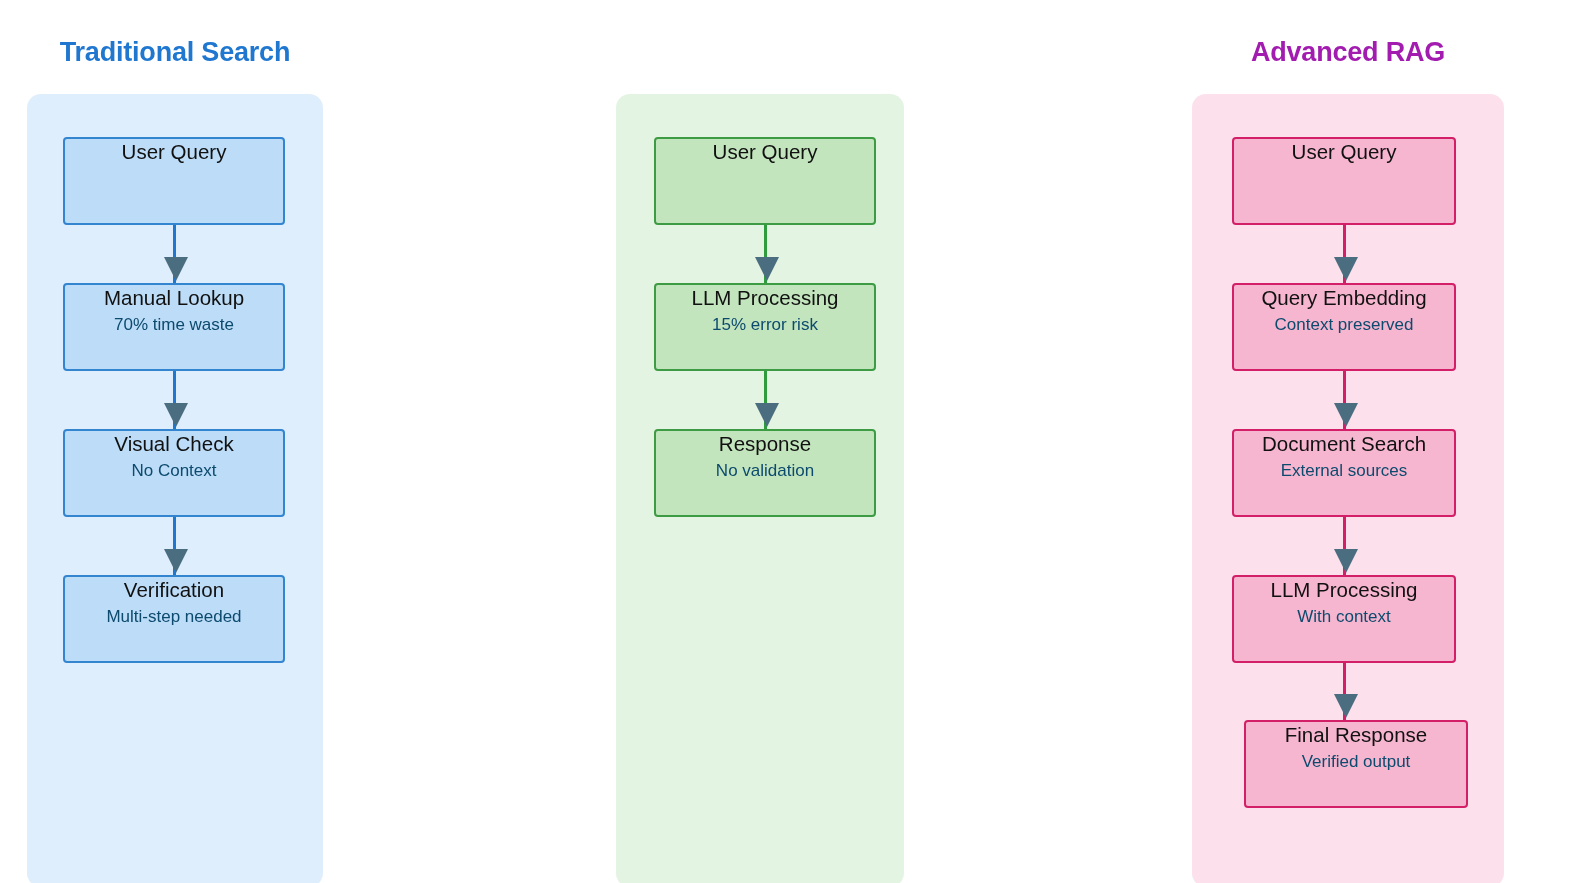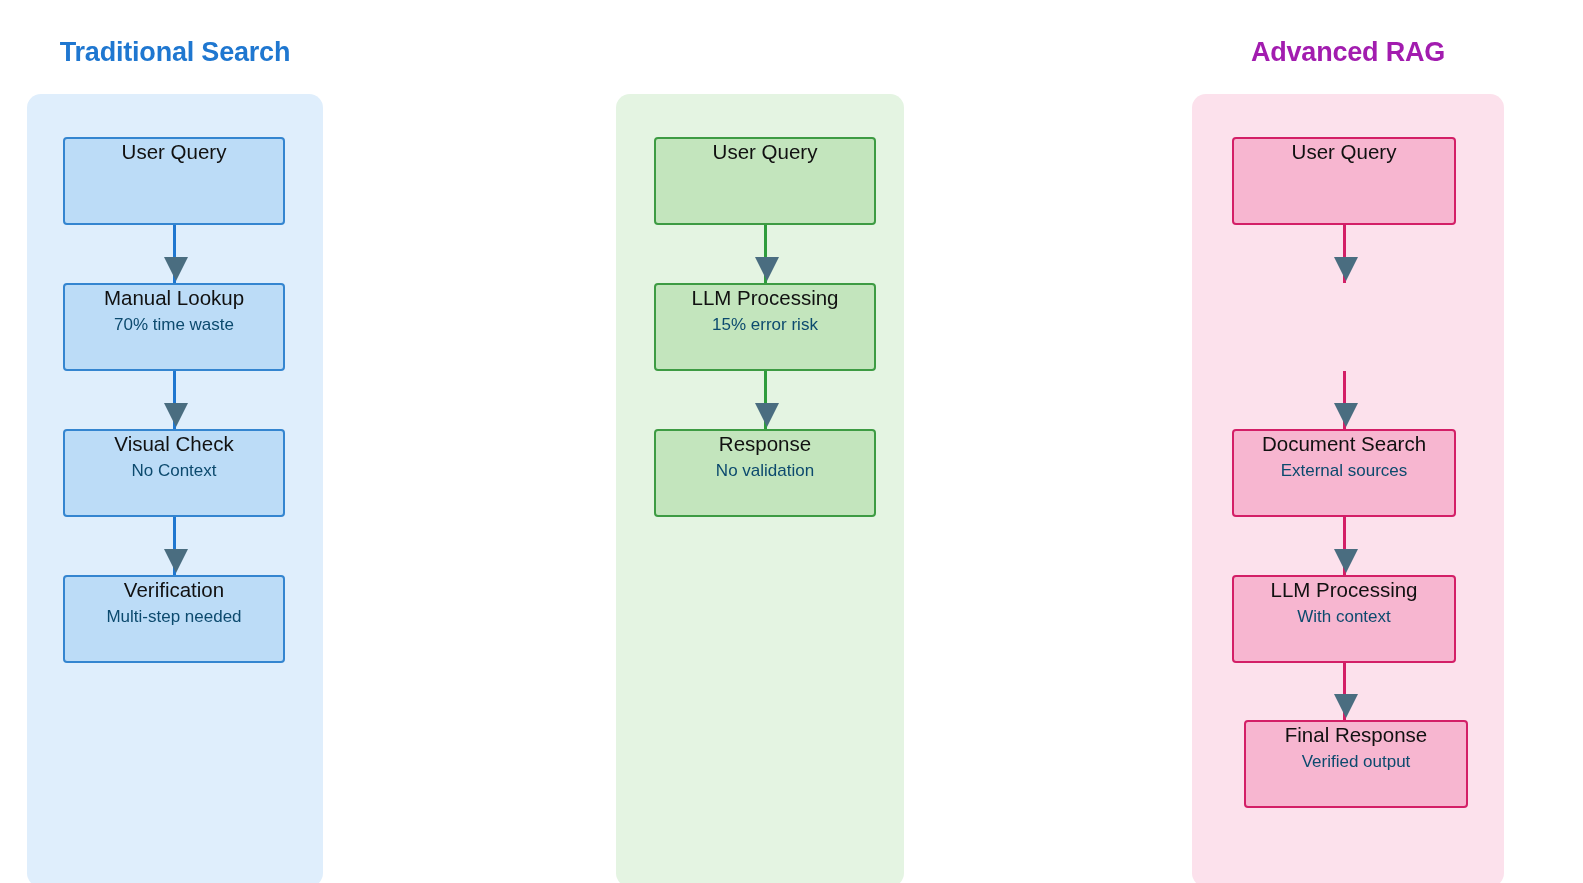--- a/index.html
+++ b/index.html
@@ -175,20 +175,24 @@
         <div class="edge-line" style="height: 58px; background: rgb(211, 31, 103);"></div>
         <div class="edge-head" style="top: 32px; border-top: 24px solid rgb(74, 109, 128);"></div>
       </div>
       <div class="edge" style="left: 150.5px; top: 654px; height: 57px;">
         <div class="edge-line" style="height: 57px; background: rgb(211, 31, 103);"></div>
         <div class="edge-head" style="top: 31px; border-top: 24px solid rgb(74, 109, 128);"></div>
       </div>
       <div class="node single" style="left: 40px; top: 128px; width: 224px; height: 88px; background: rgb(247, 182, 208); border-color: rgb(211, 31, 103);">
         <div class="node-title">User Query</div>
       </div>
+      <div class="node" style="left: 40px; top: 274px; width: 224px; height: 88px; background: rgb(247, 182, 208); border-color: rgb(211, 31, 103);">
+        <div class="node-title">Query Embedding</div>
+        <div class="node-sub">Context preserved</div>
+      </div>
       <div class="node" style="left: 40px; top: 420px; width: 224px; height: 88px; background: rgb(247, 182, 208); border-color: rgb(211, 31, 103);">
         <div class="node-title">Document Search</div>
         <div class="node-sub">External sources</div>
       </div>
       <div class="node" style="left: 40px; top: 566px; width: 224px; height: 88px; background: rgb(247, 182, 208); border-color: rgb(211, 31, 103);">
         <div class="node-title">LLM Processing</div>
         <div class="node-sub">With context</div>
       </div>
       <div class="node" style="left: 40px; top: 711px; width: 224px; height: 88px; background: rgb(247, 182, 208); border-color: rgb(211, 31, 103); margin-left: 12px;">
         <div class="node-title">Final Response</div>

